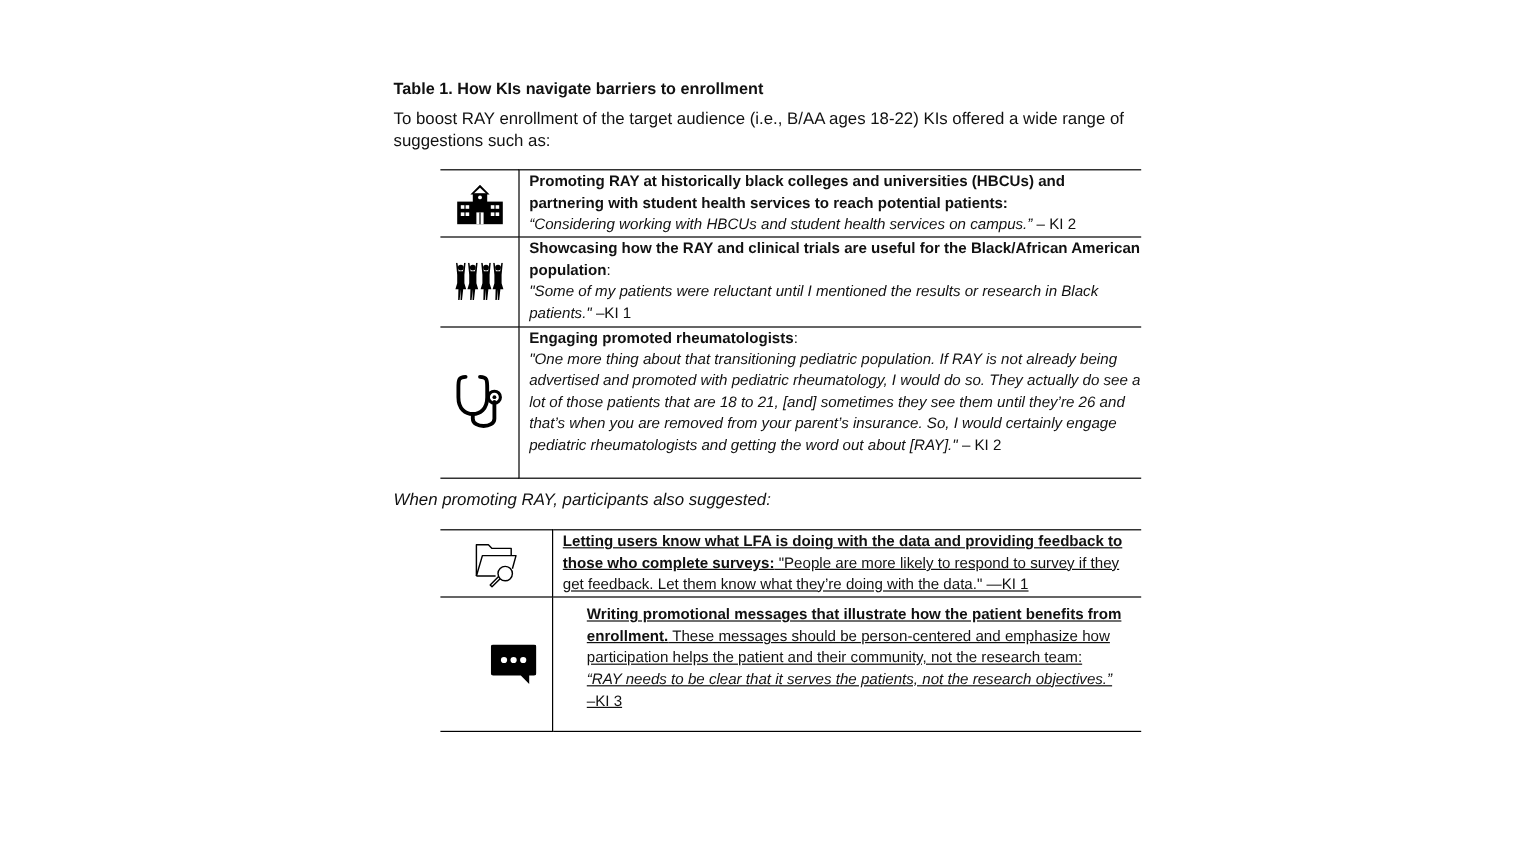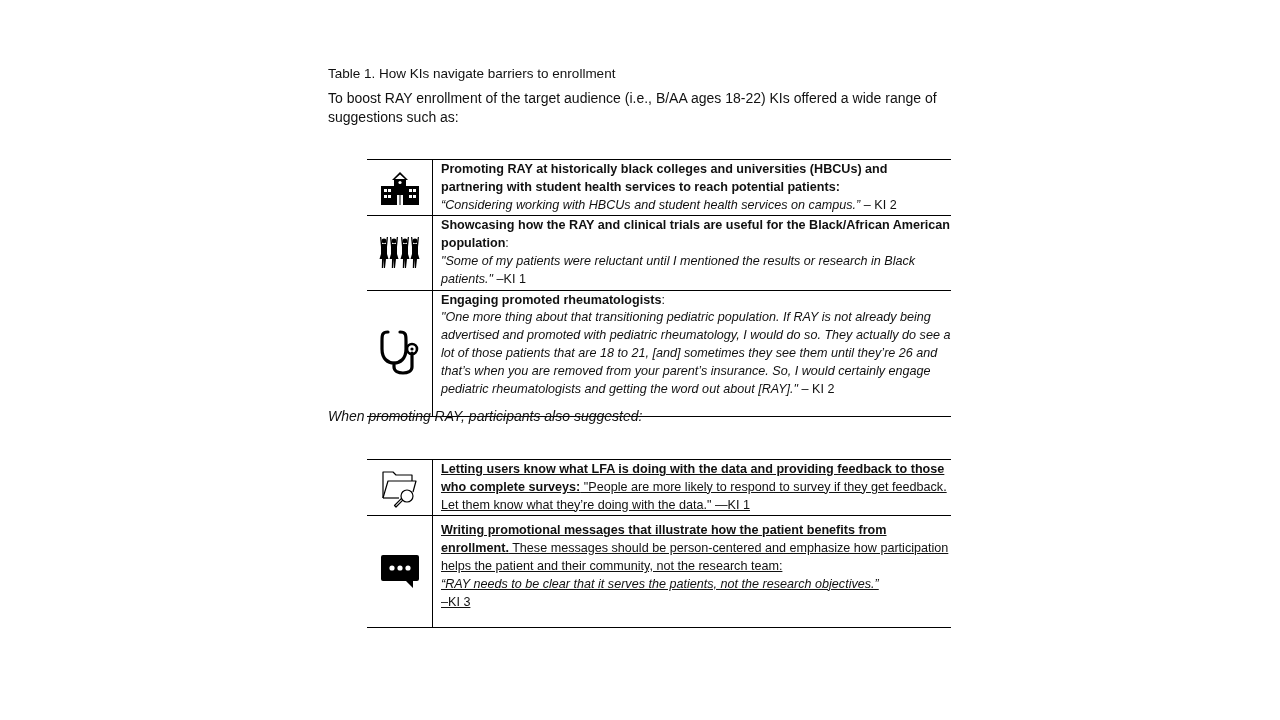--- a/index.html
+++ b/index.html
@@ -1,33 +1,33 @@
 <!DOCTYPE html>
 <html><head>
 <meta charset="utf-8">
 <style>
   html, body { margin: 0; padding: 0; background: #ffffff; }
   body { width: 1280px; height: 720px; position: relative; overflow: hidden;
          font-family: "Liberation Sans", sans-serif; color: #111; }
-  .title { position: absolute; left: 328px; top: 66px; font-size: 13.5px; font-weight: normal; }
+  .title { position: absolute; left: 328px; top: 66px; font-size: 13.5px; font-weight: bold; }
   .intro { position: absolute; left: 328px; top: 89px; width: 630px; font-size: 14px; line-height: 19px; }
   .intro2 { position: absolute; left: 328px; top: 408px; font-size: 14px; font-style: italic; }
-  .tbl { position: absolute; left: 367px; width: 584px; border-collapse: collapse; margin-top: 18px; }
+  .tbl { position: absolute; left: 367px; width: 584px; border-collapse: collapse; }
   .tbl td { border-top: 1px solid #000; border-bottom: 1px solid #000; vertical-align: top; padding: 0; }
   .tbl td.ic { width: 65px; border-right: 1px solid #000; vertical-align: middle; text-align: center; }
   .tbl td.tx { padding: 1px 0 1px 8px; font-size: 12.6px; line-height: 17.8px; }
   .b { font-weight: bold; }
   .i { font-style: italic; }
   #t1 { top: 141px; }
   #t2 { top: 441px; text-decoration: underline; }
   #r1 td { height: 52px; }
   #r2 td { height: 70px; }
   #r3 td { height: 123px; }
   #r4 td { height: 53px; }
-  #r5 td { height: 104px; }
+  #r5 td { height: 104px; padding-left: 28px; }
   #r5 td.tx { padding-top: 6px; }
   svg { display: block; margin: 0 auto; }
 </style>
 </head>
 <body>
 
 <div class="title">Table 1. How KIs navigate barriers to enrollment</div>
 <div class="intro">To boost RAY enrollment of the target audience (i.e., B/AA ages 18-22) KIs offered a wide range of suggestions such as:</div>
 
 <table class="tbl" id="t1">

